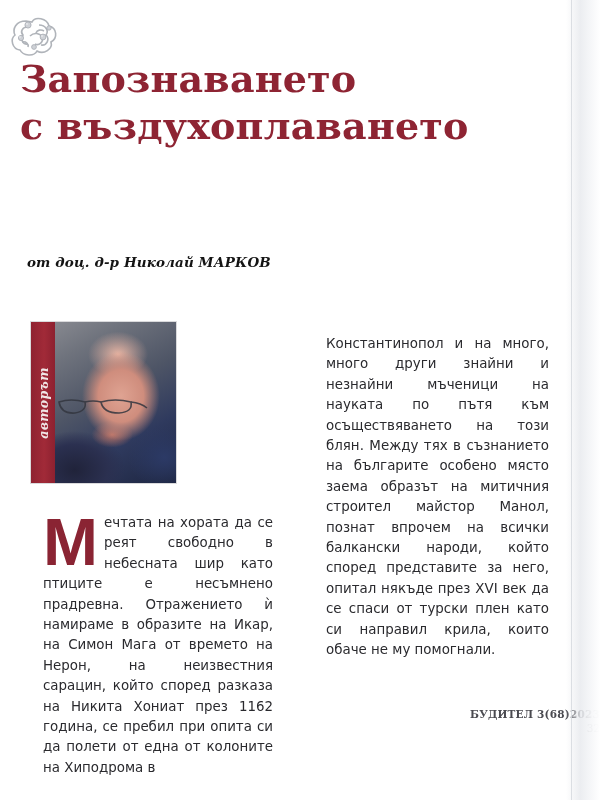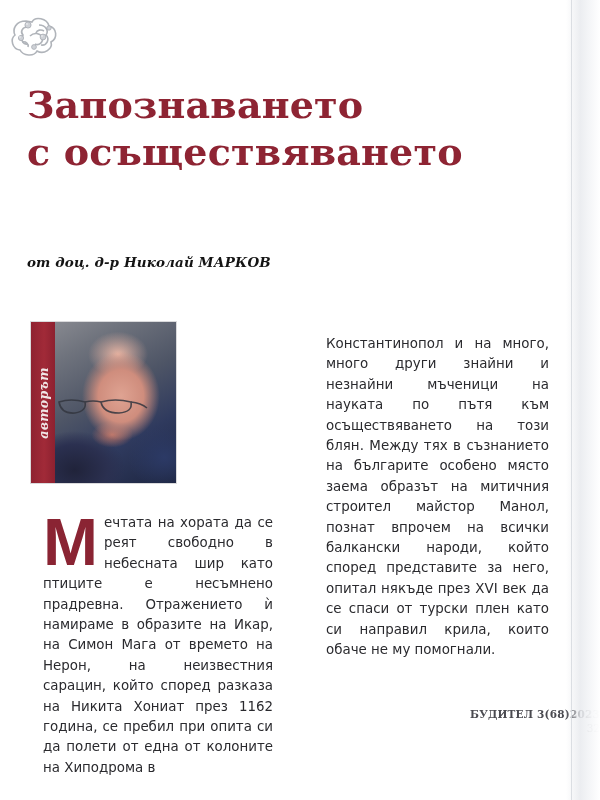--- a/index.html
+++ b/index.html
@@ -46,24 +46,23 @@
     position: absolute;
     left: 8px;
     top: 12px;
     width: 56px;
     height: 50px;
   }
 
   
   .title-block {
     position: absolute;
-    left: 27px;
+    left: 20px;
     top: 55px;
     width: 510px;
-    margin-top: 26px;
   }
   .title-line {
     font-family: "DejaVu Serif", serif;
     font-weight: 700;
     color: #8e2433;
     font-size: 38px;
     line-height: 47px;
     letter-spacing: 0.2px;
     white-space: nowrap;
   }
@@ -218,21 +217,21 @@
       <g fill="#eceef1" opacity="0.75">
         <circle cx="19" cy="12" r="1.1"></circle>
         <circle cx="34" cy="24" r="1"></circle>
         <circle cx="12" cy="25" r="0.9"></circle>
       </g>
     </svg>
   </div>
 
   <div class="title-block">
     <div class="title-line">Запознаването</div>
-    <div class="title-line">с осъществяването</div>
+    <div class="title-line">с въздухоплаването</div>
   </div>
 
   <div class="byline">от доц. д-р Николай МАРКОВ</div>
 
   <div class="photo-wrap">
     <div class="photo-art"></div>
     <svg class="photo-glasses" viewBox="0 0 104 22" aria-hidden="true">
       <g fill="none" stroke="#33363f" stroke-width="1.6" opacity="0.85">
         <path d="M4 8 q12 -4 26 0 q2 9 -10 11 q-14 1 -16 -11 Z"></path>
         <path d="M46 8 q14 -4 30 0 q2 10 -12 11 q-16 0 -18 -11 Z"></path>

